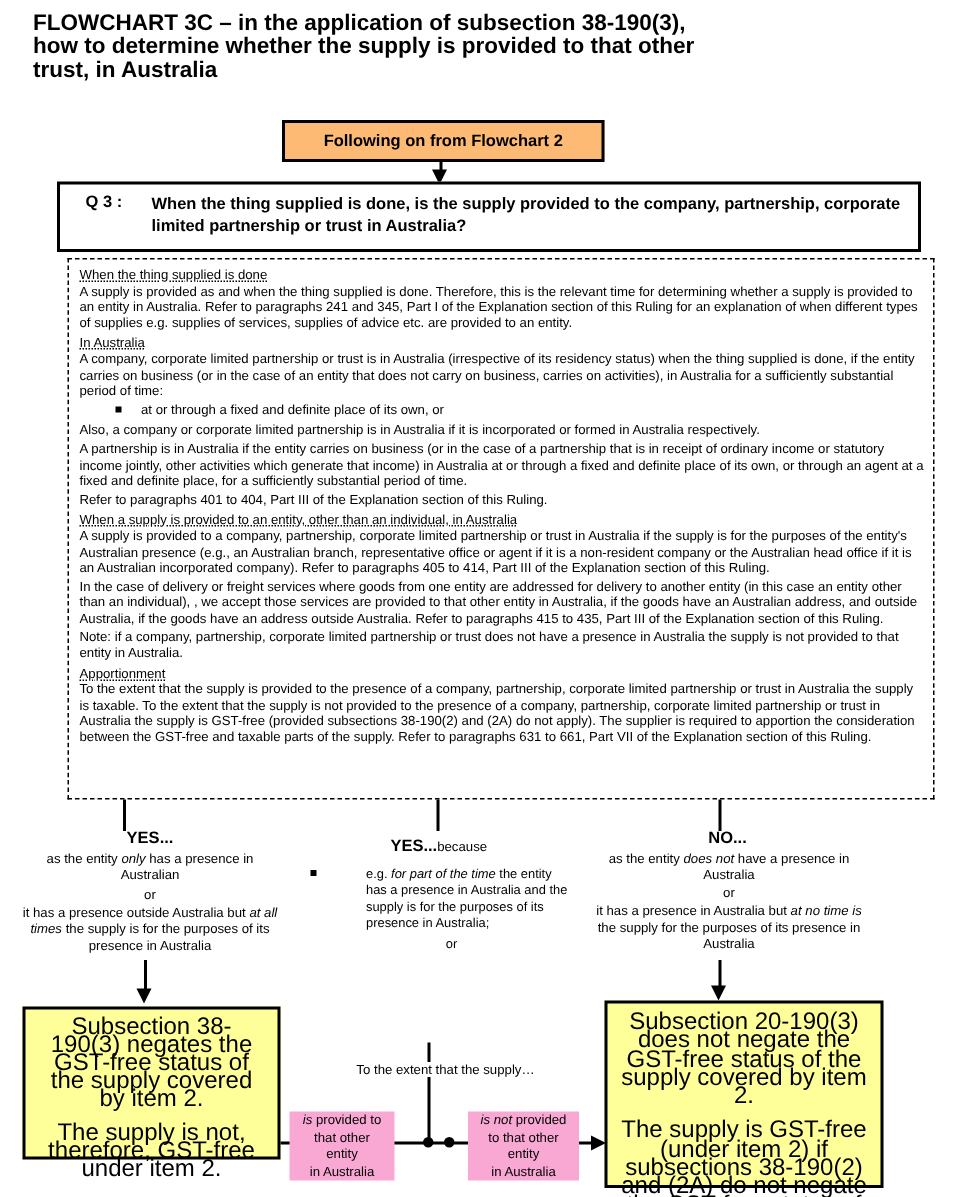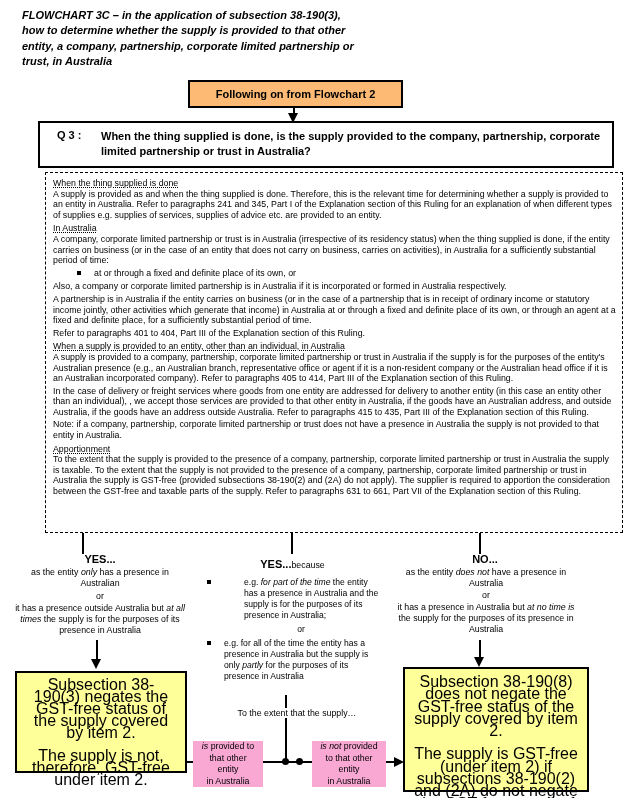--- a/index.html
+++ b/index.html
@@ -1,19 +1,19 @@
 <!DOCTYPE html>
 <html><head>
 <meta charset="utf-8">
 <style>
   html,body{margin:0;padding:0;background:#fff;}
   .page{position:relative;width:638px;height:798px;background:#fff;overflow:hidden;
         font-family:"Liberation Sans","DejaVu Sans",sans-serif;color:#000;}
   .title{position:absolute;left:22px;top:8px;width:580px;font-weight:bold;
-         font-size:11px;line-height:15.4px;font-style:italic;}
+         font-size:15px;line-height:15.4px;}
   .follow-box{position:absolute;left:188px;top:80px;width:211px;height:24px;
         border:2px solid #000;background:#ffff99;font-weight:bold;font-size:11px;
         text-align:center;line-height:24px;}
   .q-box{position:absolute;left:38px;top:121px;width:576px;height:47px;box-sizing:border-box;
         border:2px solid #000;display:flex;padding:6px 0 0 17px;background:#fff;}
   .q-label{font-weight:bold;font-size:11px;width:44px;flex:none;}
   .q-text{font-weight:bold;font-size:11px;line-height:15px;width:500px;}
   .info-panel{position:absolute;left:45px;top:172px;width:578px;height:361px;box-sizing:border-box;
         border:1px dashed #000;padding:5px 6px 0 7px;font-size:8.8px;line-height:10.6px;
         background:#fff;overflow:hidden;}
@@ -45,21 +45,20 @@
         font-size:8.8px;line-height:11.5px;z-index:4;}
 </style>
 </head>
 <body>
 
 <div class="page">
 
   <div class="title">
     <div>FLOWCHART 3C – in the application of subsection 38-190(3),</div>
     <div>how to determine whether the supply is provided to that other</div>
-    <div>entity, a company, partnership, corporate limited partnership or</div>
     <div>trust, in Australia</div>
   </div>
 
   <div class="follow-box" style="background: #fdba74;">Following on from Flowchart 2</div>
   <div class="vline" style="left:293px;top:108px;height:7px;"></div>
   <div class="arrow-down" style="left:288px;top:113px;"></div>
 
   <div class="q-box">
     <div class="q-label">Q 3 :</div>
     <div class="q-text">When the thing supplied is done, is the supply provided to the company, partnership, corporate limited partnership or trust in Australia?</div>
@@ -102,24 +101,20 @@
 
   <div class="yb-head-wrap">
     <span class="yb-bold">YES...</span><span class="yb-rest">because</span>
   </div>
   <div class="mid-bullets">
     <div class="ip-bullet" style="margin-left:2px;gap:20px;">
       <span class="sq"></span>
       <span><span>e.g. </span><i>for part of the time</i><span> the entity has a presence in Australia and the supply is for the purposes of its presence in Australia;</span></span>
     </div>
     <div class="mid-or">or</div>
-    <div class="ip-bullet" style="margin-left:2px;">
-      <span class="sq"></span>
-      <span><span>e.g. for all of the time the entity has a presence in Australia but the supply is only </span><i>partly</i><span> for the purposes of its presence in Australia</span></span>
-    </div>
   </div>
   <div class="vline" style="left:285px;top:695px;height:68px;"></div>
   <div class="extent-label">To the extent that the supply…</div>
   <div class="hline" style="left:187px;top:761px;width:210px;"></div>
   <div class="arrow-right" style="left:394px;top:757px;"></div>
   <div class="dot" style="left:282px;top:758px;"></div>
   <div class="dot" style="left:296px;top:758px;"></div>
   <div class="plabel" style="left:193px;top:741px;">
     <div><i>is</i><span> provided to</span></div>
     <div>that other</div>
@@ -133,17 +128,17 @@
     <div>in Australia</div>
   </div>
 
   <div class="br-head" style="left:405px;top:553px;width:160px;">NO...</div>
   <div class="br-text" style="left:397px;top:567px;width:178px;"><span>as the entity </span><i>does not</i><span> have a presence in Australia</span></div>
   <div class="br-text" style="left:397px;top:590px;width:178px;">or</div>
   <div class="br-text" style="left:395px;top:602px;width:182px;"><span>it has a presence in Australia but </span><i>at no time is</i><span> the supply for the purposes of its presence in Australia</span></div>
   <div class="vline" style="left:479px;top:640px;height:18px;"></div>
   <div class="arrow-down" style="left:474px;top:657px;"></div>
   <div class="ybox" style="left: 403px; top: 667px; width: 164px; height: 114px; padding: 7px 9px 0px; line-height: 12.3px; background: rgb(255, 255, 153);">
-    <p>Subsection 38-190(8) does not negate the GST-free status of the supply covered by item 2.</p>
+    <p>Subsection 20-190(3) does not negate the GST-free status of the supply covered by item 2.</p>
     <p>The supply is GST-free (under item 2) if subsections 38-190(2) and (2A) do not negate the GST-free status of the supply.</p>
   </div>
 
 </div>
 
 </body></html>

